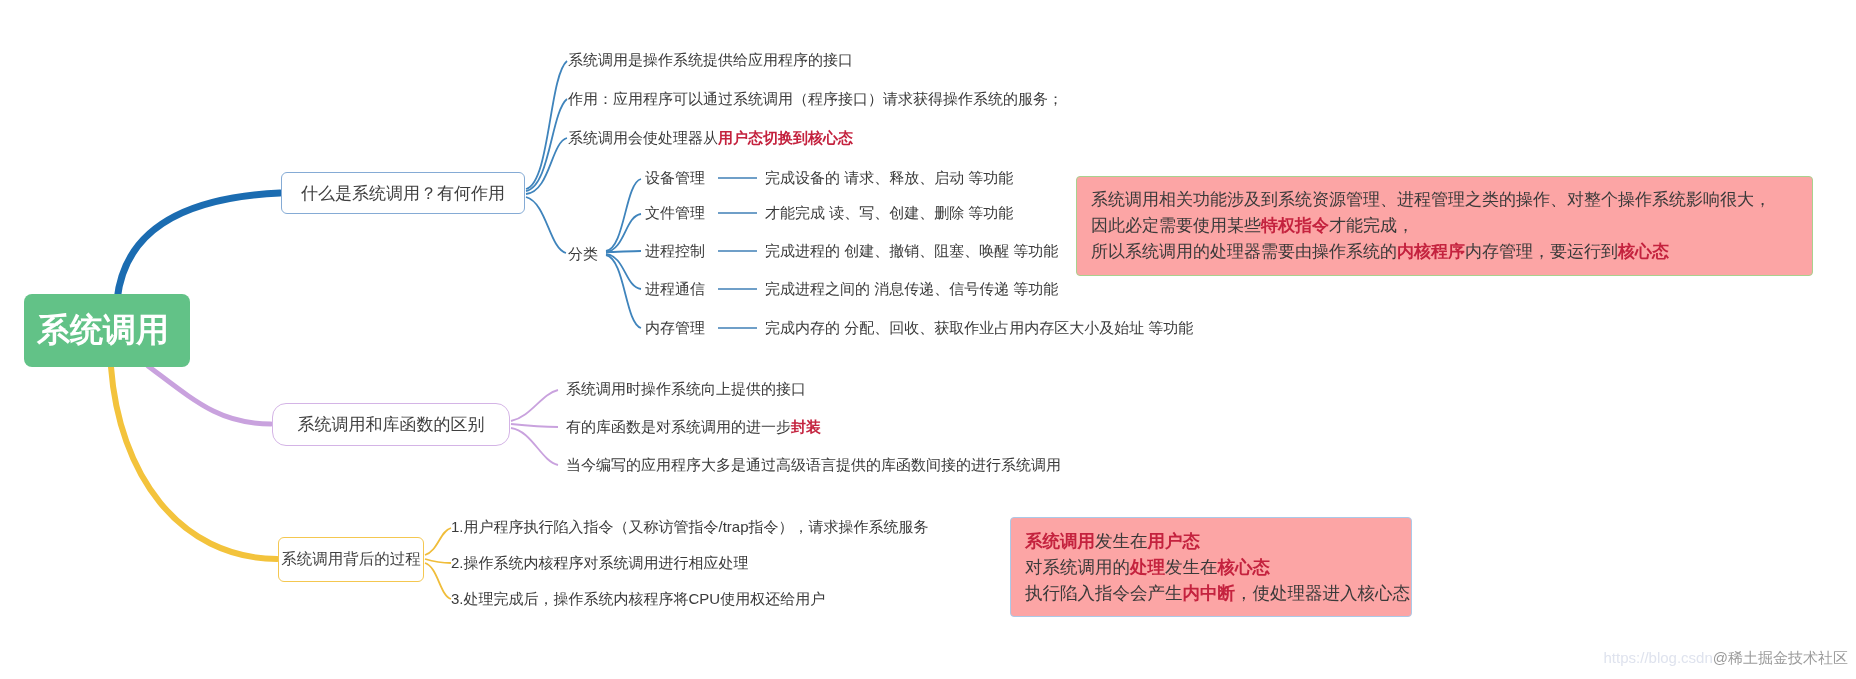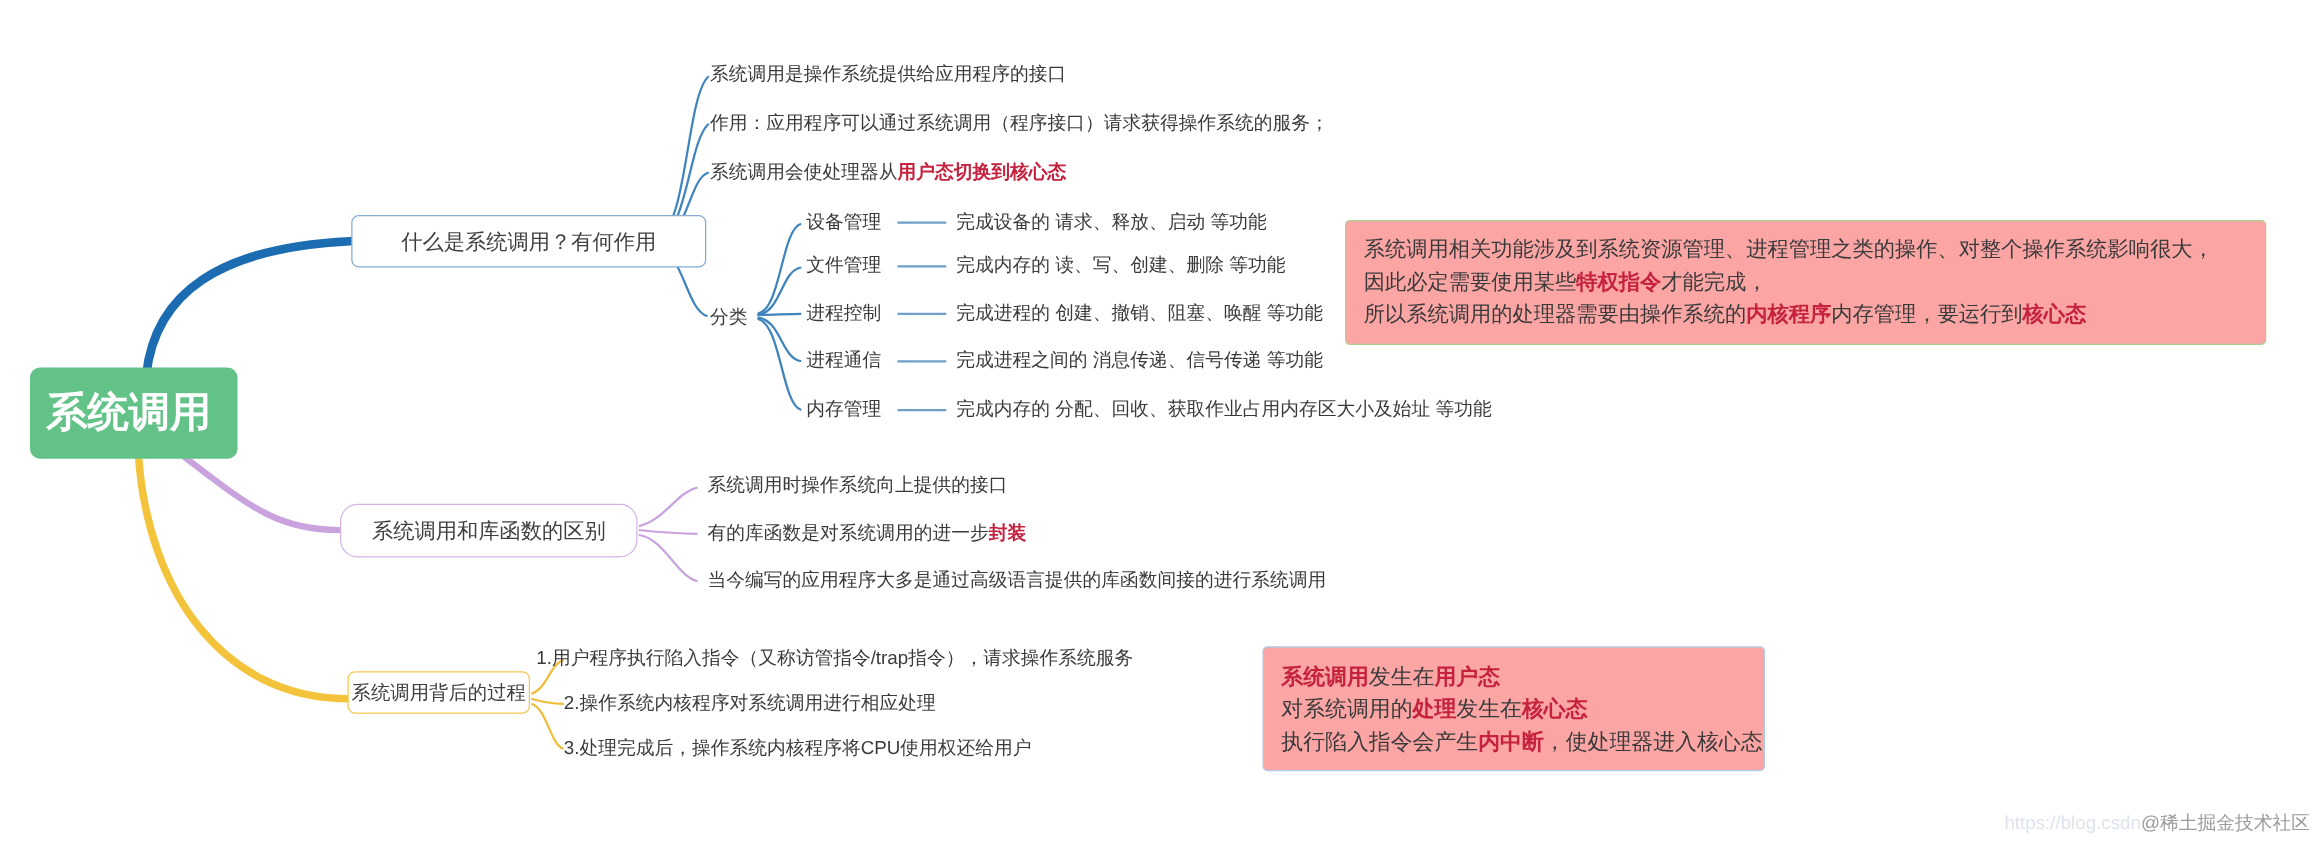--- a/index.html
+++ b/index.html
@@ -58,21 +58,21 @@
 
     <path d="M 425 555 C 438 551 440 531 451 528" stroke="#f0bd3a" stroke-width="1.8" fill="none"></path>
     <path d="M 425 559 C 435 562 442 563 451 563" stroke="#f0bd3a" stroke-width="1.8" fill="none"></path>
     <path d="M 425 563 C 438 567 440 596 451 599" stroke="#f0bd3a" stroke-width="1.8" fill="none"></path>
   </svg>
 
   <div class="node root" style="left:24px;top:294px;width:166px;height:73px;">
     <span>系统调用</span>
   </div>
 
-  <div class="node b1" style="left:281px;top:172px;width:284px;height:42px;">
+  <div class="node b1" style="left:281px;top:172px;width:244px;height:42px;">
     <span>什么是系统调用？有何作用</span>
   </div>
   <div class="item" style="left:568px;top:50px;">
     <span>系统调用是操作系统提供给应用程序的接口</span>
   </div>
   <div class="item" style="left:568px;top:89px;">
     <span>作用：应用程序可以通过系统调用（程序接口）请求获得操作系统的服务；</span>
   </div>
   <div class="item" style="left:568px;top:128px;">
     <span>系统调用会使处理器从</span><span class="em">用户态切换到核心态</span>
@@ -86,21 +86,21 @@
     <span>设备管理</span>
   </div>
   <div class="item" style="left:765px;top:168px;">
     <span>完成设备的 请求、释放、启动 等功能</span>
   </div>
 
   <div class="item" style="left:645px;top:203px;">
     <span>文件管理</span>
   </div>
   <div class="item" style="left:765px;top:203px;">
-    <span>完成内存的 读、写、创建、删除 等功能</span>
+    <span>才能完成 读、写、创建、删除 等功能</span>
   </div>
 
   <div class="item" style="left:645px;top:241px;">
     <span>进程控制</span>
   </div>
   <div class="item" style="left:765px;top:241px;">
     <span>完成进程的 创建、撤销、阻塞、唤醒 等功能</span>
   </div>
 
   <div class="item" style="left:645px;top:279px;">
@@ -135,24 +135,24 @@
   <div class="item" style="left:566px;top:379px;">
     <span>系统调用时操作系统向上提供的接口</span>
   </div>
   <div class="item" style="left:566px;top:417px;">
     <span>有的库函数是对系统调用的进一步</span><span class="em">封装</span>
   </div>
   <div class="item" style="left:566px;top:455px;">
     <span>当今编写的应用程序大多是通过高级语言提供的库函数间接的进行系统调用</span>
   </div>
 
-  <div class="node b3" style="left:278px;top:537px;width:146px;height:34px;">
+  <div class="node b3" style="left:278px;top:537px;width:146px;height:45px;">
     <span>系统调用背后的过程</span>
   </div>
-  <div class="item" style="left:429px;top:517px;">
+  <div class="item" style="left:451px;top:517px;">
     <span>1.用户程序执行陷入指令（又称访管指令/trap指令），请求操作系统服务</span>
   </div>
   <div class="item" style="left:451px;top:553px;">
     <span>2.操作系统内核程序对系统调用进行相应处理</span>
   </div>
   <div class="item" style="left:451px;top:589px;">
     <span>3.处理完成后，操作系统内核程序将CPU使用权还给用户</span>
   </div>
 
   <div class="note note-blue" style="left:1010px;top:517px;width:402px;">

